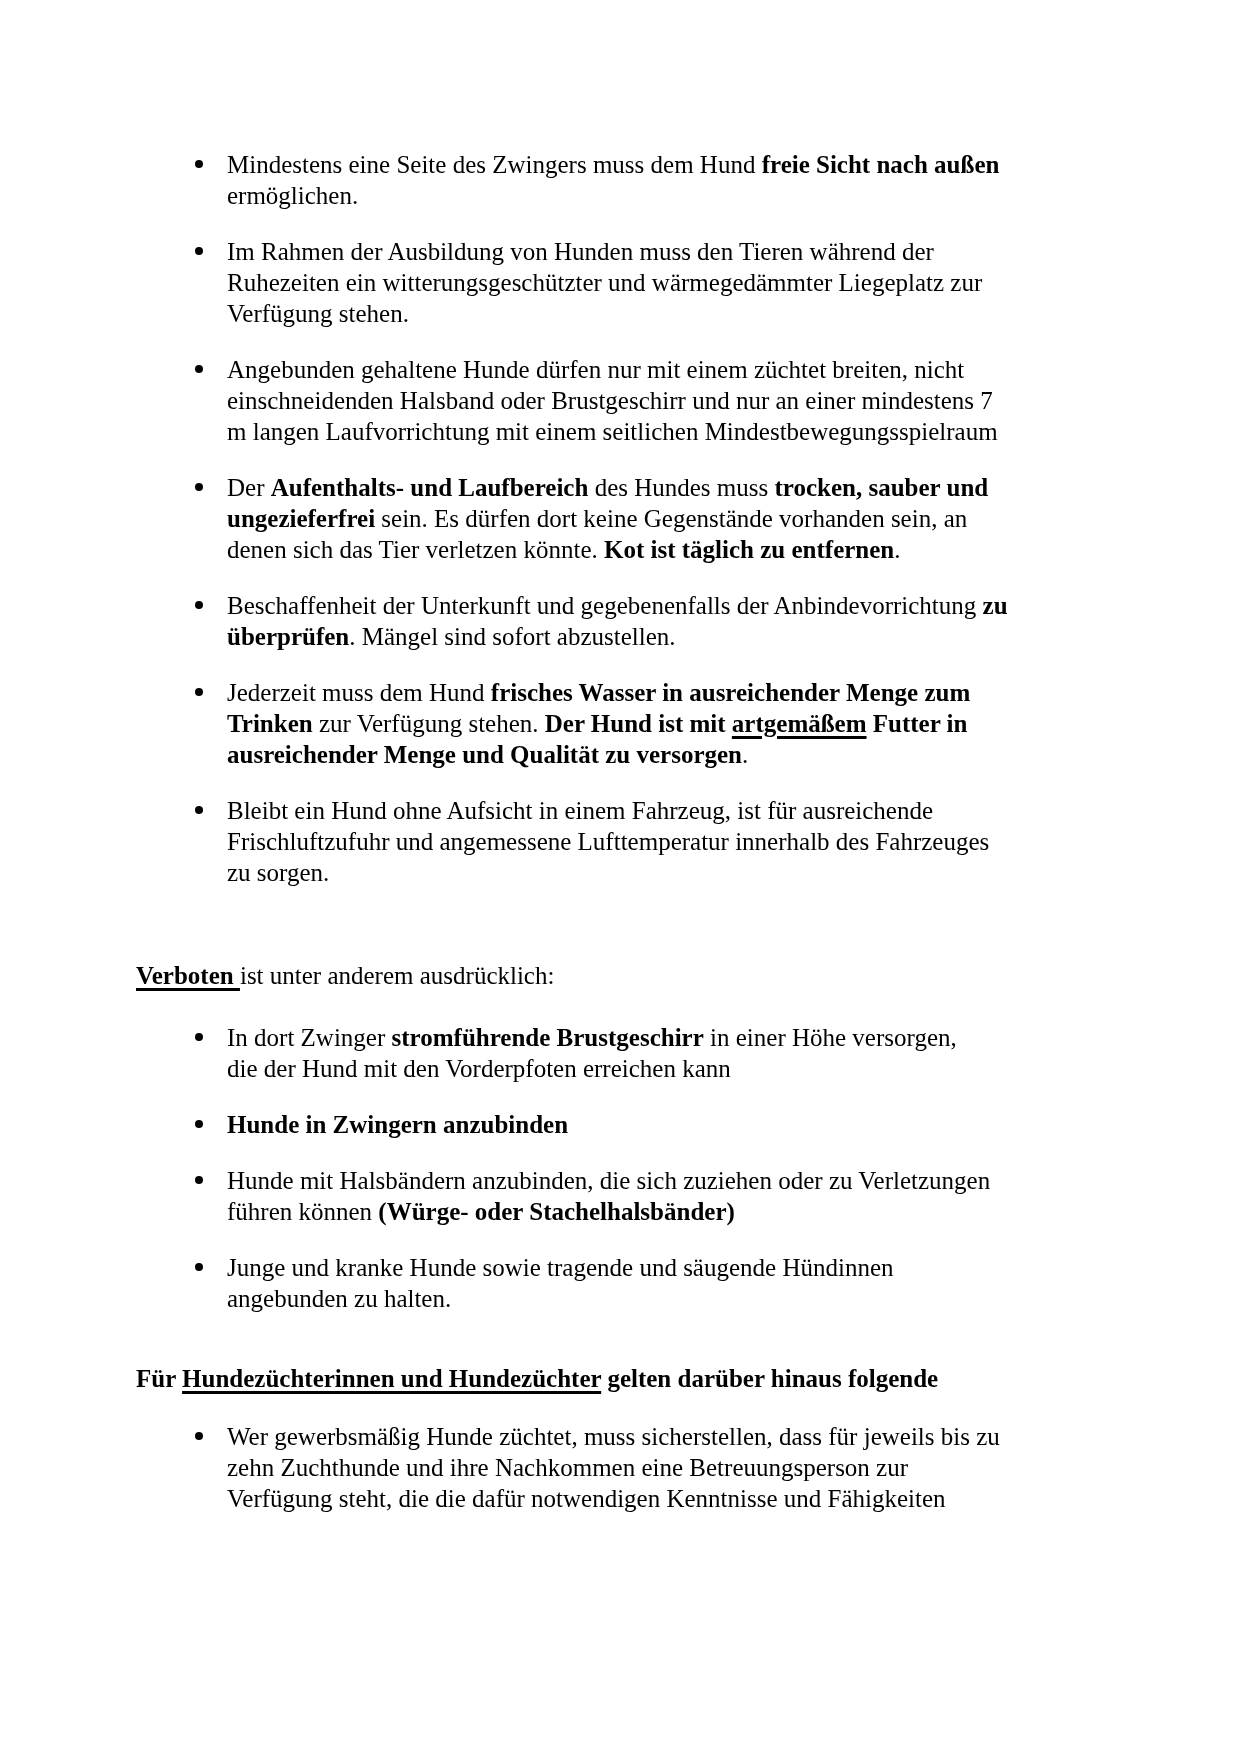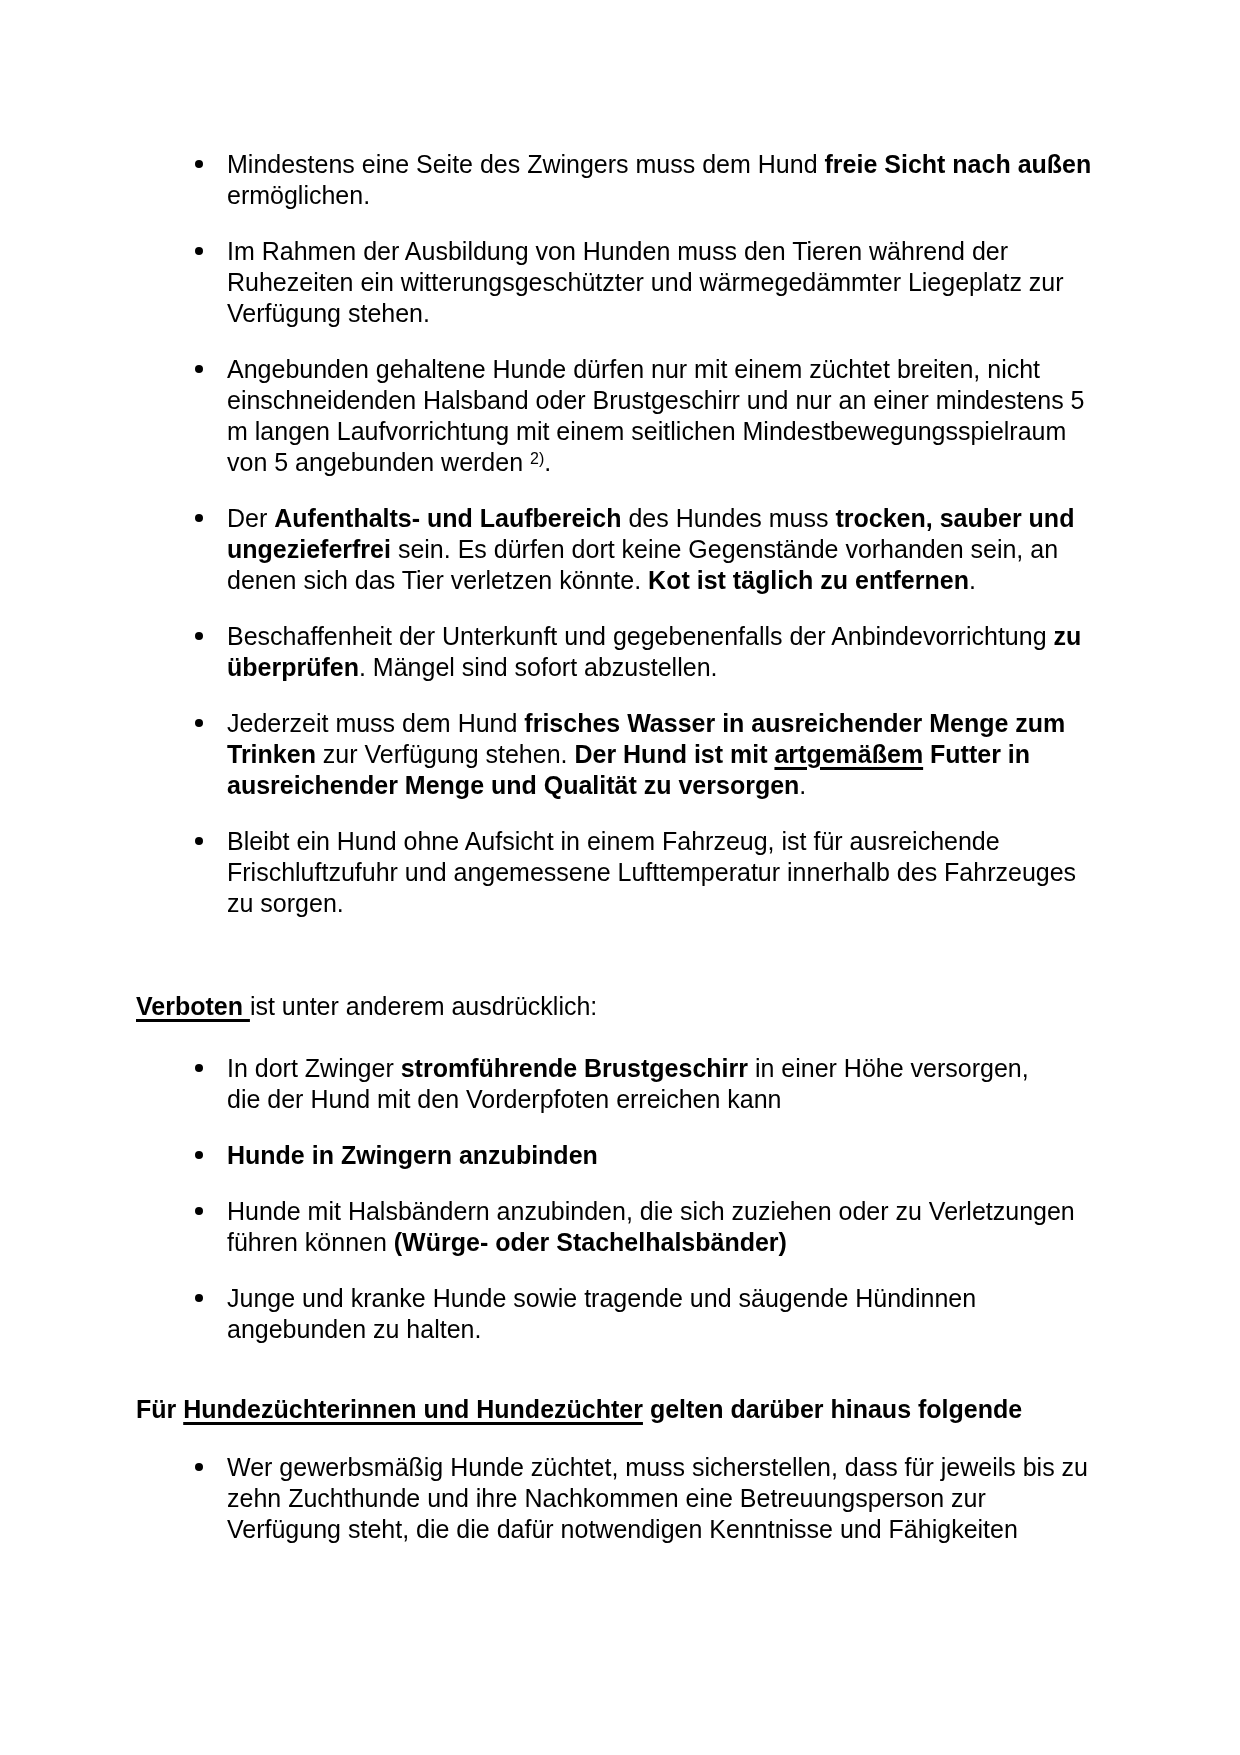--- a/index.html
+++ b/index.html
@@ -11,21 +11,21 @@
     width: 1240px;
     height: 1755px;
     overflow: hidden;
   }
   .page {
     position: relative;
     width: 1240px;
     height: 1755px;
     background: #ffffff;
     color: #000000;
-    font-family: Liberation Sans, sans-serif;
+    font-family: Liberation Serif, serif;
   }
   .doc-content {
     padding: 149px 60px 0 136px;
   }
   .line {
     font-size: 25px;
     line-height: 31px;
     white-space: pre;
     color: #000000;
   }
@@ -77,23 +77,22 @@
           <div data-name="bullet-text">
             <div class="line" data-name="text-line"><span data-name="text-run">Im Rahmen der Ausbildung von Hunden muss den Tieren während der</span></div>
             <div class="line" data-name="text-line"><span data-name="text-run">Ruhezeiten ein witterungsgeschützter und wärmegedämmter Liegeplatz zur</span></div>
             <div class="line" data-name="text-line"><span data-name="text-run">Verfügung stehen.</span></div>
           </div>
         </div>
         <div class="item" data-name="bullet-item">
           <span class="dot" data-name="bullet-dot-icon" style="background: rgb(0, 0, 0);"></span>
           <div data-name="bullet-text">
             <div class="line" data-name="text-line"><span data-name="text-run">Angebunden gehaltene Hunde dürfen nur mit einem züchtet breiten, nicht</span></div>
-            <div class="line" data-name="text-line"><span data-name="text-run">einschneidenden Halsband oder Brustgeschirr und nur an einer mindestens 5</span></div>
+            <div class="line" data-name="text-line"><span data-name="text-run">einschneidenden Halsband oder Brustgeschirr und nur an einer mindestens 7</span></div>
             <div class="line" data-name="text-line"><span data-name="text-run">m langen Laufvorrichtung mit einem seitlichen Mindestbewegungsspielraum</span></div>
-            <div class="line" data-name="text-line"><span data-name="text-run">von 5 angebunden werden </span><span class="sup" data-name="superscript-footnote-ref">2)</span><span data-name="text-run">.</span></div>
           </div>
         </div>
         <div class="item" data-name="bullet-item">
           <span class="dot" data-name="bullet-dot-icon" style="background: rgb(0, 0, 0);"></span>
           <div data-name="bullet-text">
             <div class="line" data-name="text-line"><span data-name="text-run">Der </span><span class="b" data-name="text-run">Aufenthalts- und Laufbereich</span><span data-name="text-run"> des Hundes muss </span><span class="b" data-name="text-run">trocken, sauber und</span></div>
             <div class="line" data-name="text-line"><span class="b" data-name="text-run">ungezieferfrei</span><span data-name="text-run"> sein. Es dürfen dort keine Gegenstände vorhanden sein, an</span></div>
             <div class="line" data-name="text-line"><span data-name="text-run">denen sich das Tier verletzen könnte. </span><span class="b" data-name="text-run">Kot ist täglich zu entfernen</span><span data-name="text-run">.</span></div>
           </div>
         </div>

